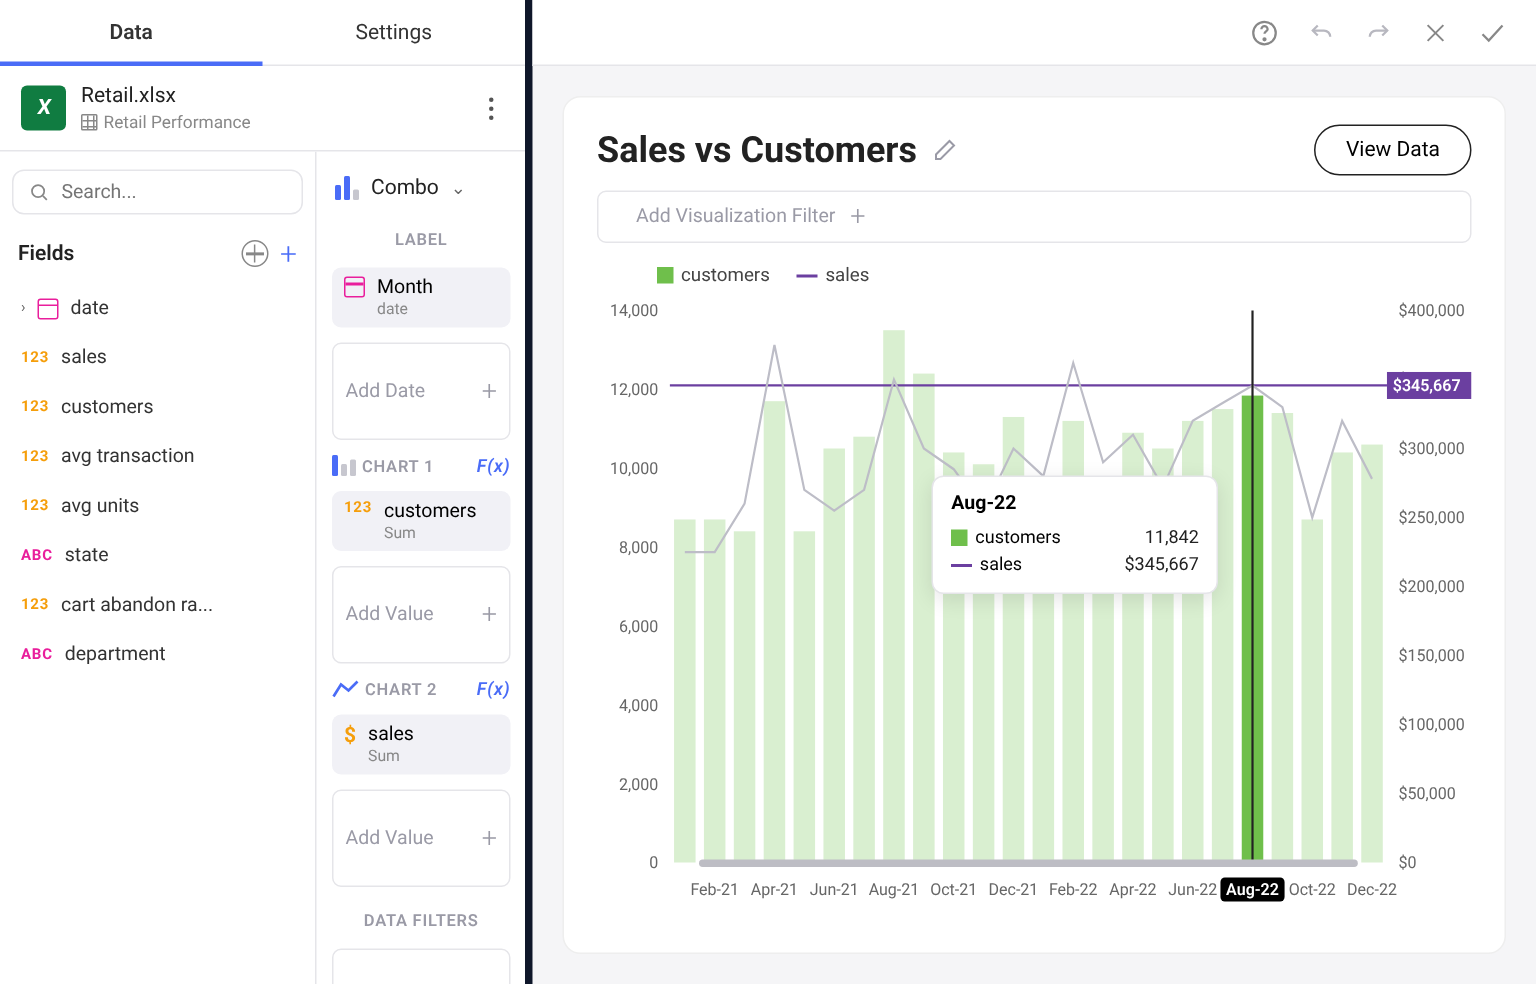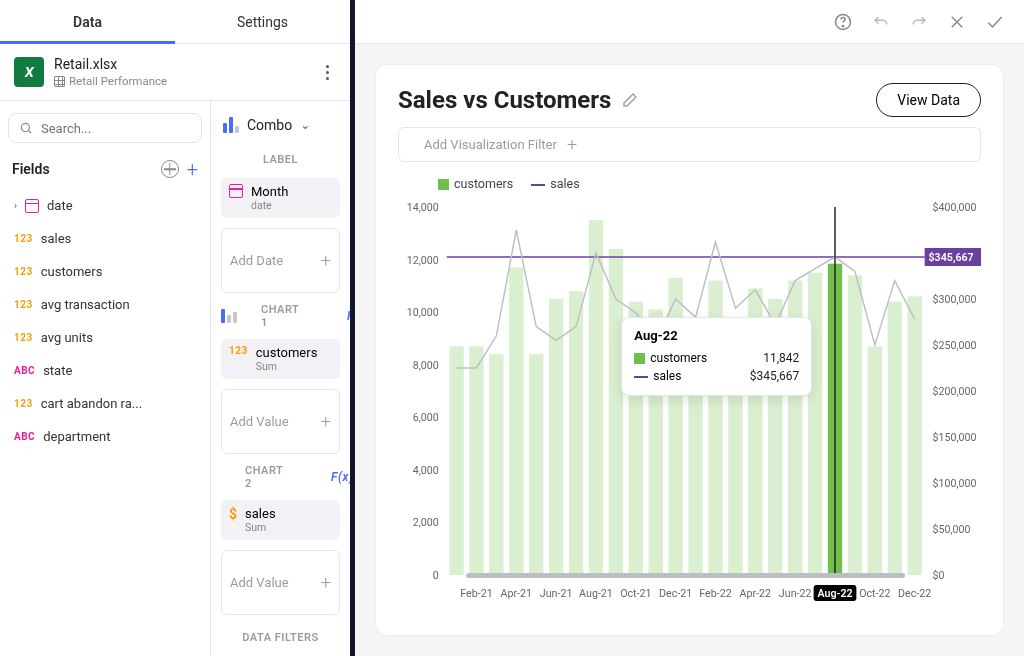--- a/index.html
+++ b/index.html
@@ -38,21 +38,21 @@
   .combo-icon{display:inline-flex;gap:2px;align-items:flex-end;}
   .combo-icon span{width:4px;border-radius:1px;}
   .combo-icon .b1{height:10px;background:#4a6cf7;}
   .combo-icon .b2{height:16px;background:#4a6cf7;}
   .combo-icon .b3{height:7px;background:#c7c7cf;}
   .sec-label{font-size:11px;font-weight:600;color:#9a9aa6;letter-spacing:0.5px;padding:6px 2px 2px;text-align:center;}
   .chip{display:flex;gap:8px;background:#f1f1f6;border-radius:6px;padding:6px 8px;font-size:13px;}
   .chip-sub{font-size:10.5px;color:#888;display:block;}
   .add-box{display:flex;align-items:center;justify-content:space-between;border:1px solid #e5e5e9;border-radius:6px;padding:21px 8px;font-size:13px;color:#9a9aa6;}
   .add-plus{font-size:18px;color:#9a9aa6;font-weight:300;}
-  .chart-row{display:flex;align-items:center;gap:24px;font-size:11px;font-weight:600;color:#9a9aa6;letter-spacing:0.5px;}
+  .chart-row{display:flex;align-items:center;gap:4px;font-size:11px;font-weight:600;color:#9a9aa6;letter-spacing:0.5px;}
   .chart-row .spacer{flex:1;}
   .fx{color:#4a6cf7;font-style:italic;font-size:12px;cursor:pointer;}
   .bars-icon{display:inline-flex;gap:2px;align-items:flex-end;}
   .bars-icon span{width:4px;border-radius:1px;}
   .bars-icon .a{height:14px;background:#4a6cf7;}
   .bars-icon .b{height:8px;background:#c7c7cf;}
   .bars-icon .c{height:11px;background:#c7c7cf;}
   .line-icon{color:#4a6cf7;font-size:14px;}
   .dollar-icon{color:#f59e0b;font-weight:700;font-size:14px;}
   .main { flex:1; display:flex; flex-direction:column; }

